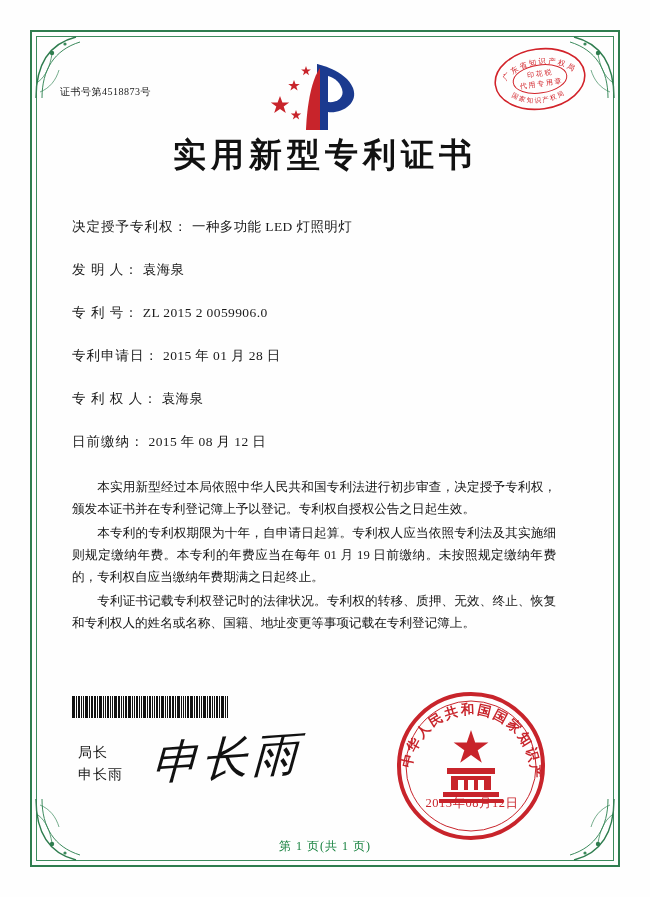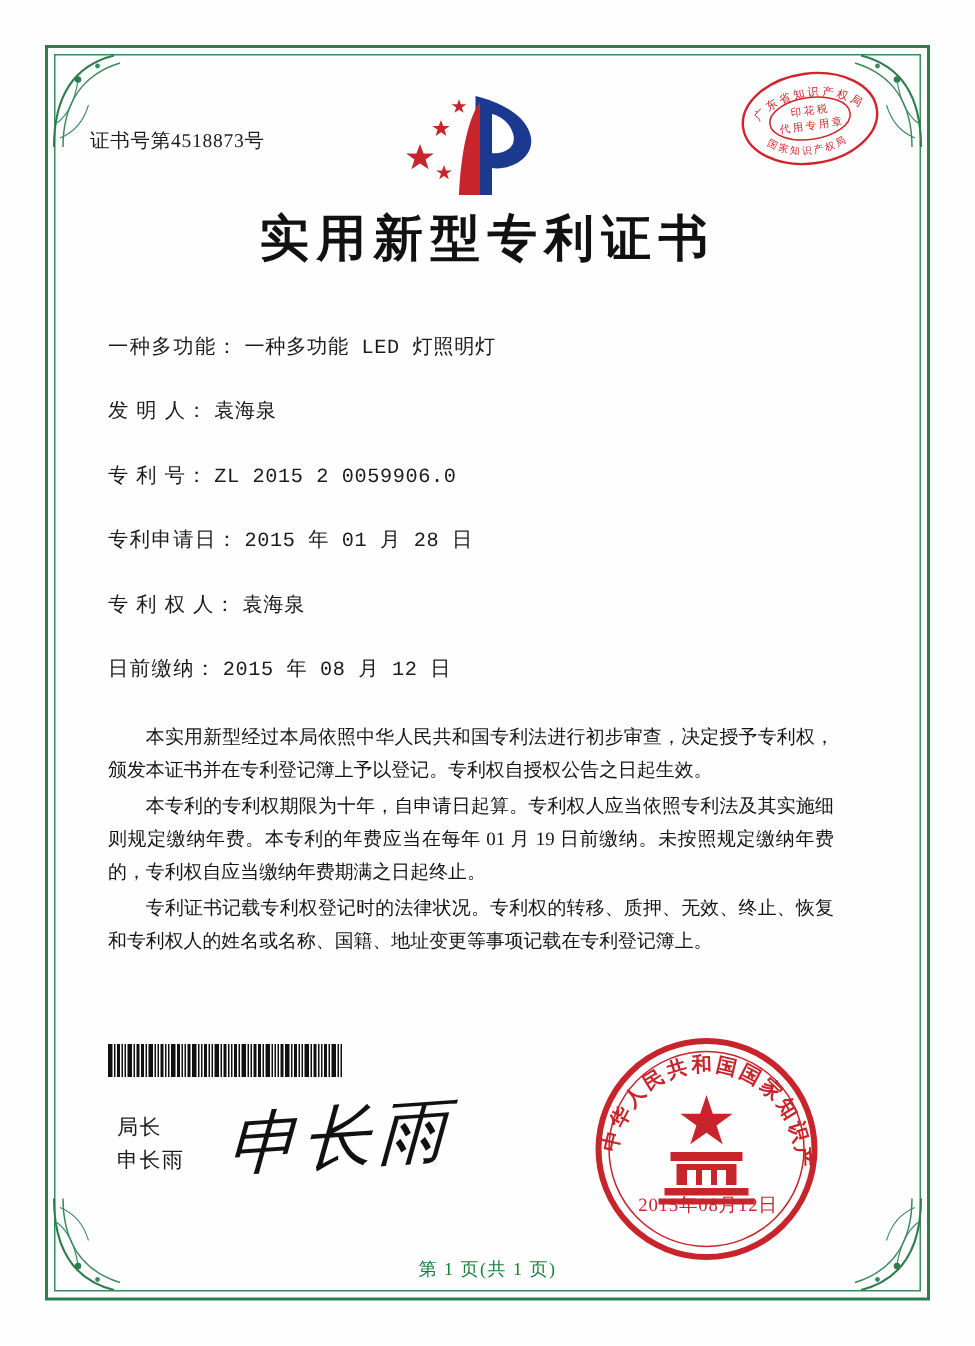--- a/index.html
+++ b/index.html
@@ -59,21 +59,21 @@
 
   
   .content {
     position: absolute;
     left: 60px;
     top: 60px;
     width: 530px;
   }
 
   .cert-no {
-    font-size: 13px;
+    font-size: 10px;
     letter-spacing: 0.5px;
     color: #1a1a1a;
     margin-top: 25px;
   }
 
   
   .logo {
     position: absolute;
     left: 262px;
     top: 58px;
@@ -121,21 +121,20 @@
     margin-bottom: 25px;
     color: #1a1a1a;
   }
   .field-label {
     white-space: pre;
     letter-spacing: 1px;
   }
   .field-value {
     margin-left: 4px;
     letter-spacing: 0.4px;
-    font-family: Liberation Mono, monospace;
   }
 
   .paragraphs {
     margin-top: 6px;
     margin-left: 12px;
     width: 500px;
     font-size: 12.6px;
     line-height: 22px;
     text-align: justify;
     color: #141414;
@@ -299,21 +298,21 @@
 
   <div class="content">
 
     <div class="cert-no">证书号第4518873号</div>
 
     <div class="title">实用新型专利证书</div>
 
     <div class="fields">
 
       <div class="field-row">
-        <span class="field-label">一种多功能：</span>
+        <span class="field-label">决定授予专利权：</span>
         <span class="field-value">一种多功能 LED 灯照明灯</span>
       </div>
 
       <div class="field-row">
         <span class="field-label">发 明 人：</span>
         <span class="field-value">袁海泉</span>
       </div>
 
       <div class="field-row">
         <span class="field-label">专 利 号：</span>

